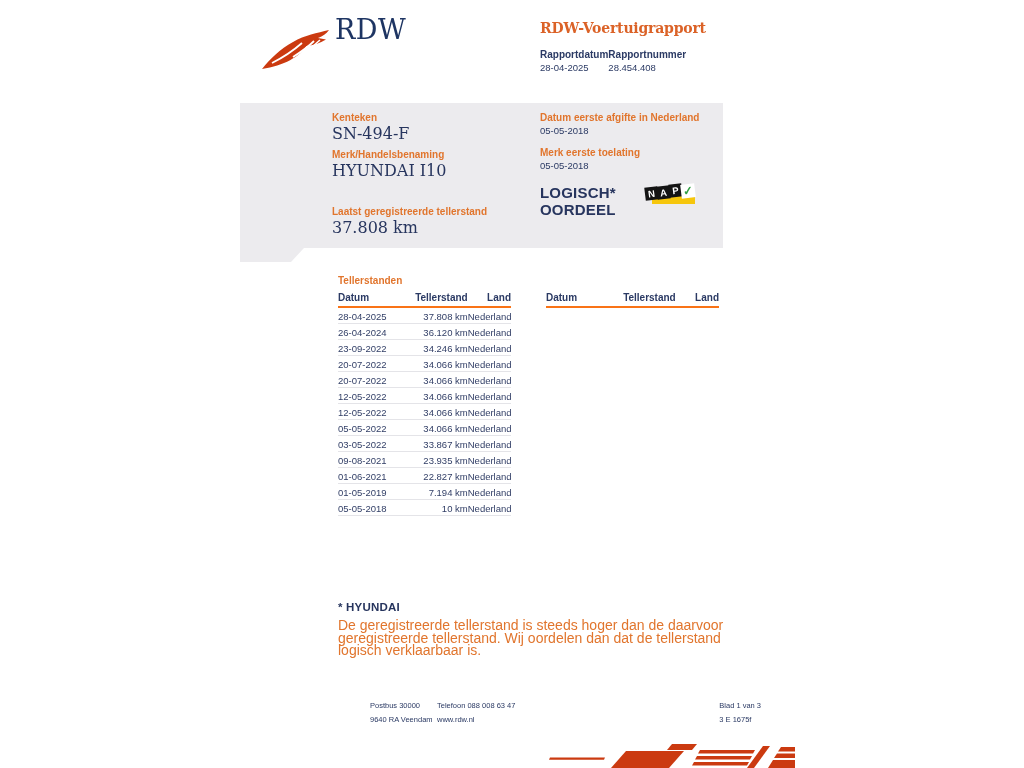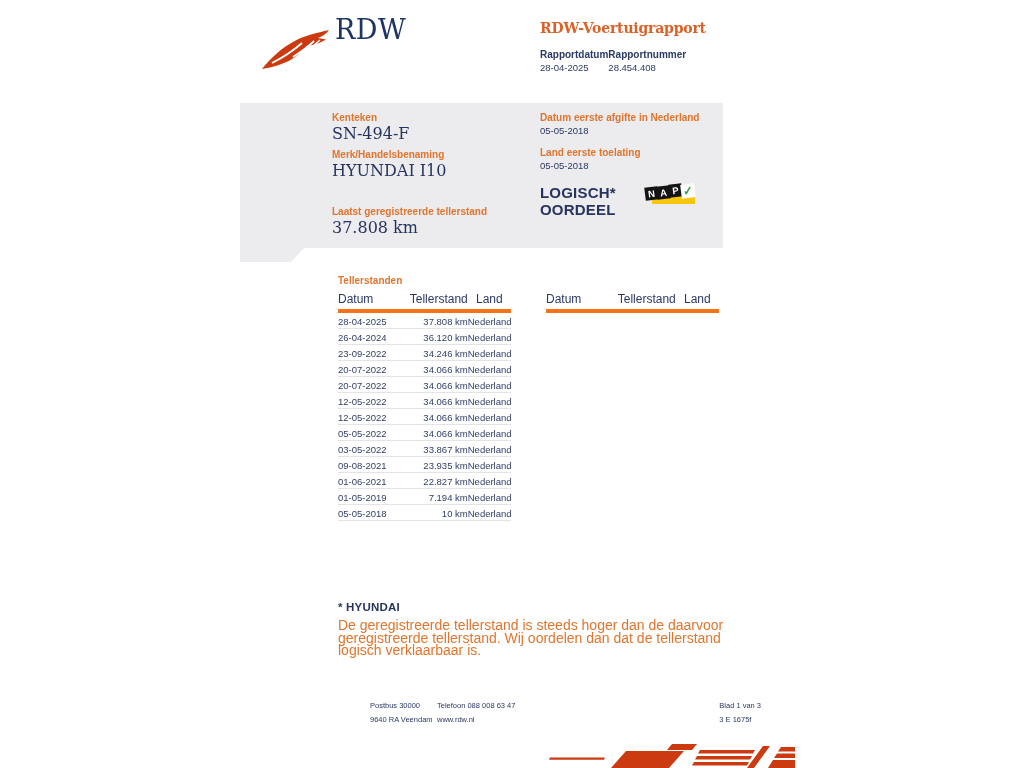--- a/index.html
+++ b/index.html
@@ -40,25 +40,25 @@
   .nap-a { left:12px; top:3.5px; }
   .nap-p { left:24px; top:1.5px; }
   .nap-check { position:absolute; left:36px; top:2px; width:14px; height:14px; background:#fff;
                transform:rotate(-7deg); text-align:center; line-height:14px; font-size:12px; font-weight:bold; color:#2F9E41; }
 
   
   .tables-section { position:absolute; left:338px; top:275px; }
   .tables-title { font-size:10px; font-weight:bold; color:#E1752D; margin-bottom:5px; }
   .tables-row { display:flex; gap:35px; }
   table.odo { width:173px; border-collapse:collapse; table-layout:fixed; }
-  table.odo th { font-size:12px; font-weight:normal; color:#2B3A64; text-align:left;
-                 border-bottom:4px solid #f97316; padding:1px 0 3px; }
+  table.odo th { font-size:10px; font-weight:bold; color:#2B3A64; text-align:left;
+                 border-bottom:2px solid #f97316; padding:1px 0 3px; }
   table.odo th.c1, table.odo td.col1 { text-align:right; }
   table.odo th.c2, table.odo td.col2 { text-align:right; }
-  table.odo th.c0 { width:40%; } table.odo th.c1 { width:35%; } table.odo th.c2 { width:25%;text-align:center; }
+  table.odo th.c0 { width:40%; } table.odo th.c1 { width:35%; } table.odo th.c2 { width:25%; }
   table.odo td { font-size:9.5px; color:#313E66; padding:2.5px 0 1.5px; border-bottom:1px solid #E4E4E8; }
 
   
   .footnote { position:absolute; left:338px; top:601px; width:392px; }
   .footnote-title { font-size:11.5px; font-weight:bold; color:#27355E; letter-spacing:0.2px; }
   .footnote-text { margin-top:6px; font-size:14px; line-height:12.5px; color:#E1752D; }
 
   
   .footer { position:absolute; left:338px; top:699px; width:391px; display:flex; font-size:7.5px; color:#2B3A64;margin-left:32px; }
   .footer .line { line-height:14px; }
@@ -105,21 +105,21 @@
       <div class="lbl">Merk/Handelsbenaming</div>
       <div class="val-serif">HYUNDAI I10</div>
       <div class="odometer-block">
         <div class="lbl">Laatst geregistreerde tellerstand</div>
         <div class="val-serif">37.808 km</div>
       </div>
     </div>
     <div class="box-col-right">
       <div class="lbl">Datum eerste afgifte in Nederland</div>
       <div class="val-small">05-05-2018</div>
-      <div class="lbl">Land eerste toelating</div>
+      <div class="lbl">Merk eerste toelating</div>
       <div class="val-small">05-05-2018</div>
       <div class="verdict">
         <div>LOGISCH*</div>
         <div>OORDEEL</div>
       </div>
     </div>
     <div class="nap-logo">
       <div class="nap-yellow"></div>
       <div class="nap-sq nap-n">N</div>
       <div class="nap-sq nap-a">A</div>

